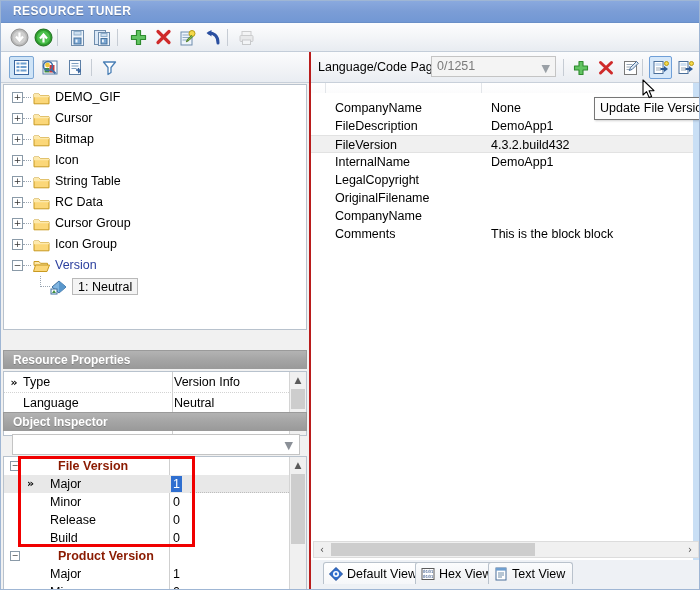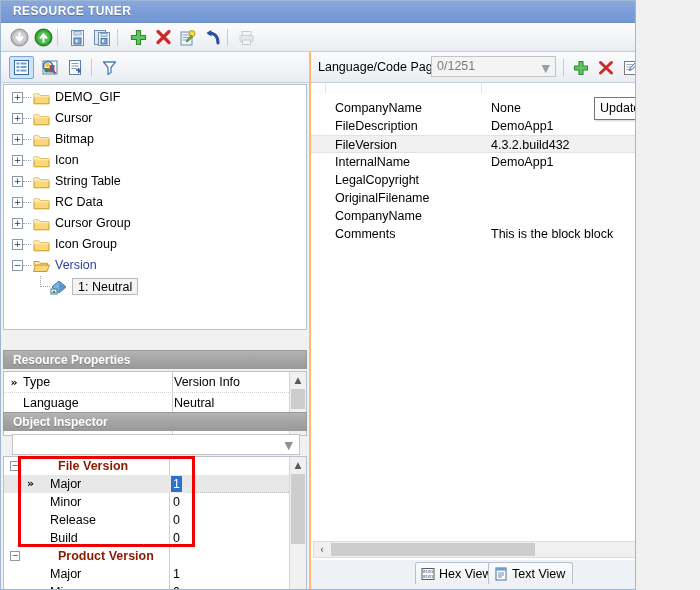--- a/index.html
+++ b/index.html
@@ -7,22 +7,22 @@
     margin: 0; padding: 0;
     width: 700px; height: 590px;
     overflow: hidden;
     font-family: "Liberation Sans", sans-serif;
     font-size: 12px;
     color: #000;
     background: #f0f0f0;
   }
   #app {
     position: relative;
-    width: 636px; height: 590px;
-    background: #fdba74;
+    width: 700px; height: 590px;
+    background: #b91c1c;
     border: 1px solid #9fb6d4;
     overflow: hidden;
   }
 
   
   #titlebar {
     position: absolute; left: 0; top: 0; width: 700px; height: 22px;
     background: linear-gradient(to bottom, #8aa9de 0%, #7b9dd6 50%, #7298d4 100%);
     border-bottom: 1px solid #6a8fc8;
   }
@@ -718,20 +718,30 @@
     <div id="rightedge"></div>
   </div>
 
   <div id="hscroll">
     <div class="harrow" style="left:0">‹</div>
     <div class="hthumb"></div>
     <div class="harrow" style="right:0">›</div>
   </div>
 
   <div id="tabs">
+    <div class="tab active" style="left:12px">
+      <span class="ti">
+        <svg width="14" height="14" viewBox="0 0 14 14">
+          <path d="M7 0.5 L13.5 7 L7 13.5 L0.5 7 z" fill="#2f6fd0" stroke="#1d4a96"></path>
+          <circle cx="7" cy="7" r="3" fill="#ffffff"></circle>
+          <circle cx="7" cy="7" r="1.4" fill="#2f6fd0"></circle>
+        </svg>
+      </span>
+      <span>Default View</span>
+    </div>
     <div class="tab" style="left:104px">
       <span class="ti">
         <svg width="14" height="14" viewBox="0 0 14 14">
           <rect x="1" y="1.5" width="12" height="11" fill="#ffffff" stroke="#5a5a5a"></rect>
           <text x="2" y="6" font-size="4.3" font-family="DejaVu Sans Mono, monospace" fill="#1b3f7a">0101</text>
           <text x="2" y="11" font-size="4.3" font-family="DejaVu Sans Mono, monospace" fill="#1b3f7a">0101</text>
         </svg>
       </span>
       <span>Hex View</span>
     </div>

